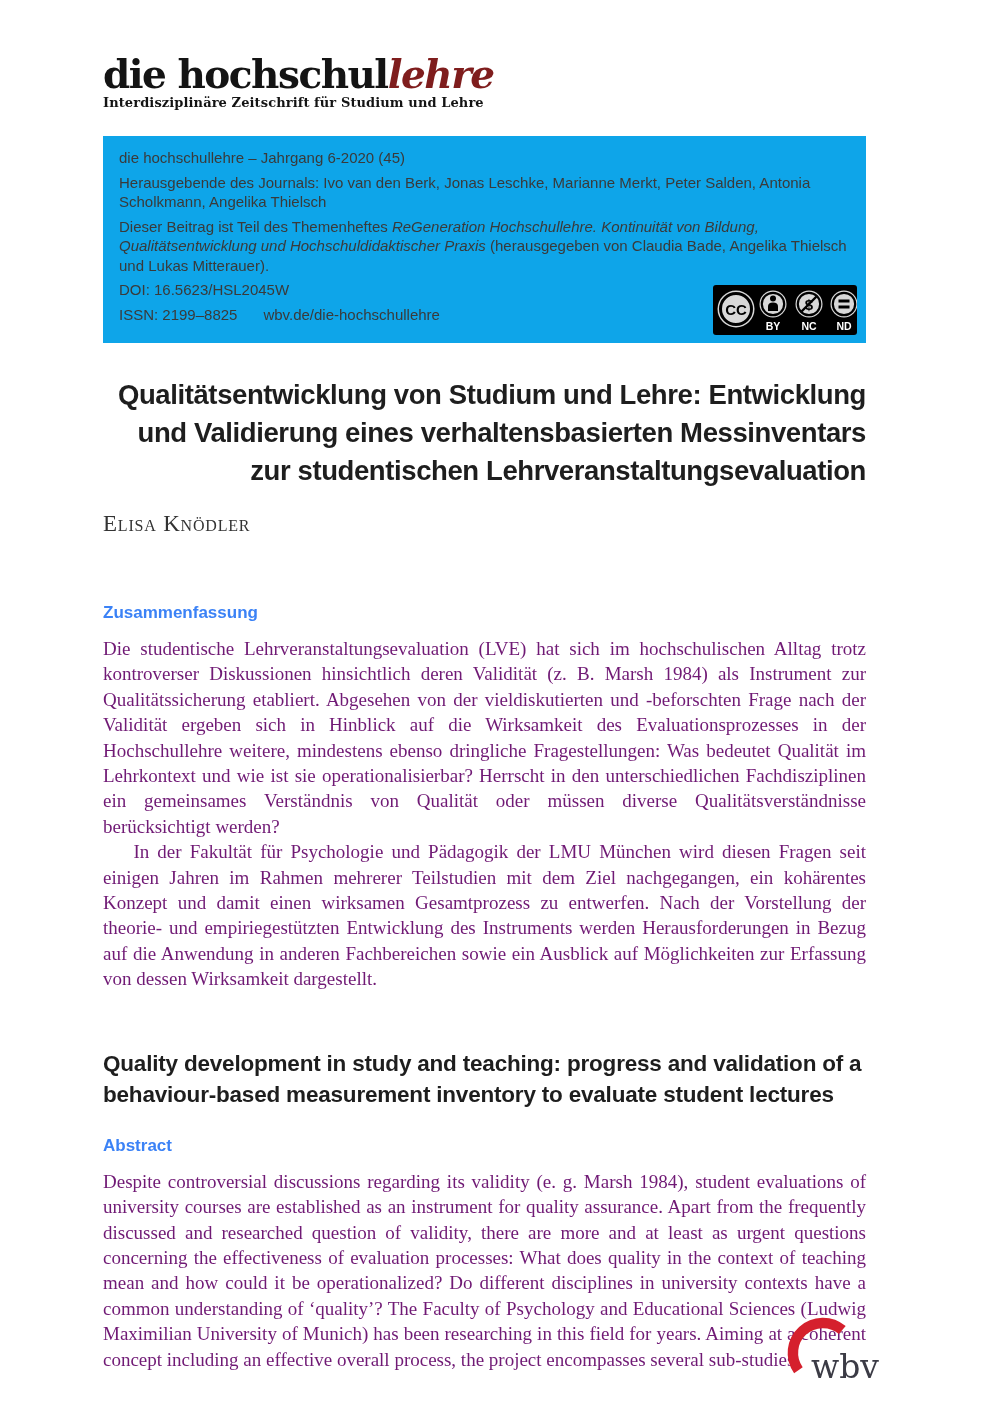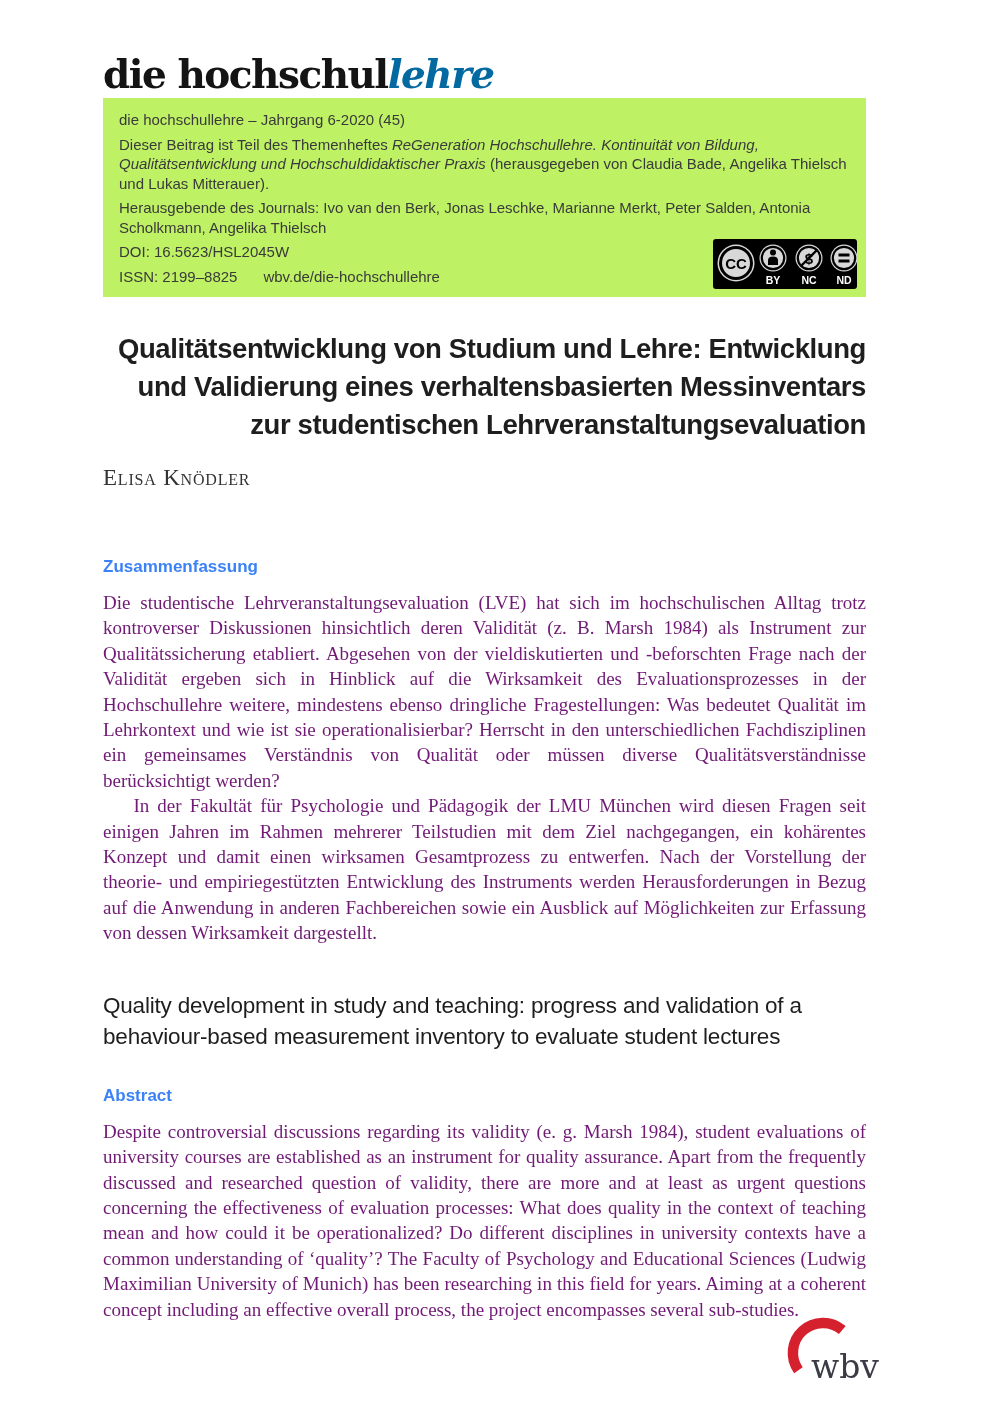--- a/index.html
+++ b/index.html
@@ -12,36 +12,36 @@
   .masthead { padding-top: 54px; }
   .logo-line {
     font-family: "DejaVu Serif", serif;
     font-weight: 700;
     font-size: 39px;
     line-height: 40px;
     letter-spacing: -1.5px;
     color: #141414;
     white-space: nowrap;
   }
-  .logo-accent { font-style: italic; color: #0369a1; }
+  .logo-accent { font-style: italic; color: #7f1d1d; }
   .logo-subtitle {
     font-family: "DejaVu Serif", serif;
     font-weight: 700;
     font-size: 13px;
     letter-spacing: 0.1px;
     color: #141414;
     margin-top: 1px;
   }
 
   
   .info-box {
     position: relative;
-    background: #bef264;
-    margin-top: 4px;
-    padding: 12px 16px 6px 16px;
+    background: #0ea5e9;
+    margin-top: 26px;
+    padding: 12px 16px 14px 16px;
     font-family: "Liberation Sans", sans-serif;
     font-size: 15px;
     line-height: 19.5px;
     color: #3a3a3a;
     min-height: 191px;
   }
   .info-box p { margin-bottom: 5px; }
   .info-box p:last-child { margin-bottom: 0; }
   .issue-italic { font-style: italic; }
   .issn-row .website { margin-left: 26px; }
@@ -76,39 +76,39 @@
   }
 
   
   .section-heading {
     font-family: "Liberation Sans", sans-serif;
     font-weight: 700;
     font-size: 17px;
     color: #3b82f6;
   }
   .h-zusammenfassung { margin-top: 66px; }
-  .h-abstract { margin-top: 34px; }
+  .h-abstract { margin-top: 26px; }
 
   .body-text {
     font-size: 19px;
     line-height: 25.4px;
     text-align: justify;
     color: #701a75;
     hyphens: auto;
   }
   .mt-para { margin-top: 13px; }
   .indent { text-indent: 1.6em; }
 
   .keywords { margin-top: 13px; }
   .keywords .kw-label { font-weight: 700; }
 
   .title-en {
-    margin-top: 44px;
+    margin-top: 56px;
     font-family: "Liberation Sans", sans-serif;
-    font-weight: 400;
+    font-weight: 700;
     font-size: 22.5px;
     line-height: 31px;
     letter-spacing: -0.2px;
     color: #1e1e1e;
   }
 
   
   .wbv-logo {
     position: absolute;
     left: 775px;
@@ -119,26 +119,27 @@
 </style>
 </head>
 <body>
 
 <div class="page">
 
   <header class="masthead">
     <div class="logo-line">
       <span>die hochschul</span><span class="logo-accent">lehre</span>
     </div>
+    <div class="logo-subtitle">Interdisziplinäre Zeitschrift für Studium und Lehre</div>
   </header>
 
   <section class="info-box">
     <p>die hochschullehre – Jahrgang 6-2020 (45)</p>
+    <p>Herausgebende des Journals: Ivo van den Berk, Jonas Leschke, Marianne Merkt, Peter Salden, Antonia Scholkmann, Angelika Thielsch</p>
     <p><span>Dieser Beitrag ist Teil des Themenheftes </span><span class="issue-italic">ReGeneration Hochschullehre. Kontinuität von Bildung, Qualitätsentwicklung und Hochschuldidaktischer Praxis</span><span> (herausgegeben von Claudia Bade, Angelika Thielsch und Lukas Mitterauer).</span></p>
-    <p>Herausgebende des Journals: Ivo van den Berk, Jonas Leschke, Marianne Merkt, Peter Salden, Antonia Scholkmann, Angelika Thielsch</p>
     <p>DOI: 16.5623/HSL2045W</p>
     <p class="issn-row">
       <span>ISSN: 2199–8825</span><span class="website">wbv.de/die-hochschullehre</span>
     </p>
 
     <svg class="cc-badge" viewBox="0 0 144 50" aria-hidden="true">
       <rect x="0" y="0" width="144" height="50" rx="3" fill="#000000"></rect>
 
       <g>
         <circle cx="23" cy="24" r="18.5" fill="#d8d8d8"></circle>

